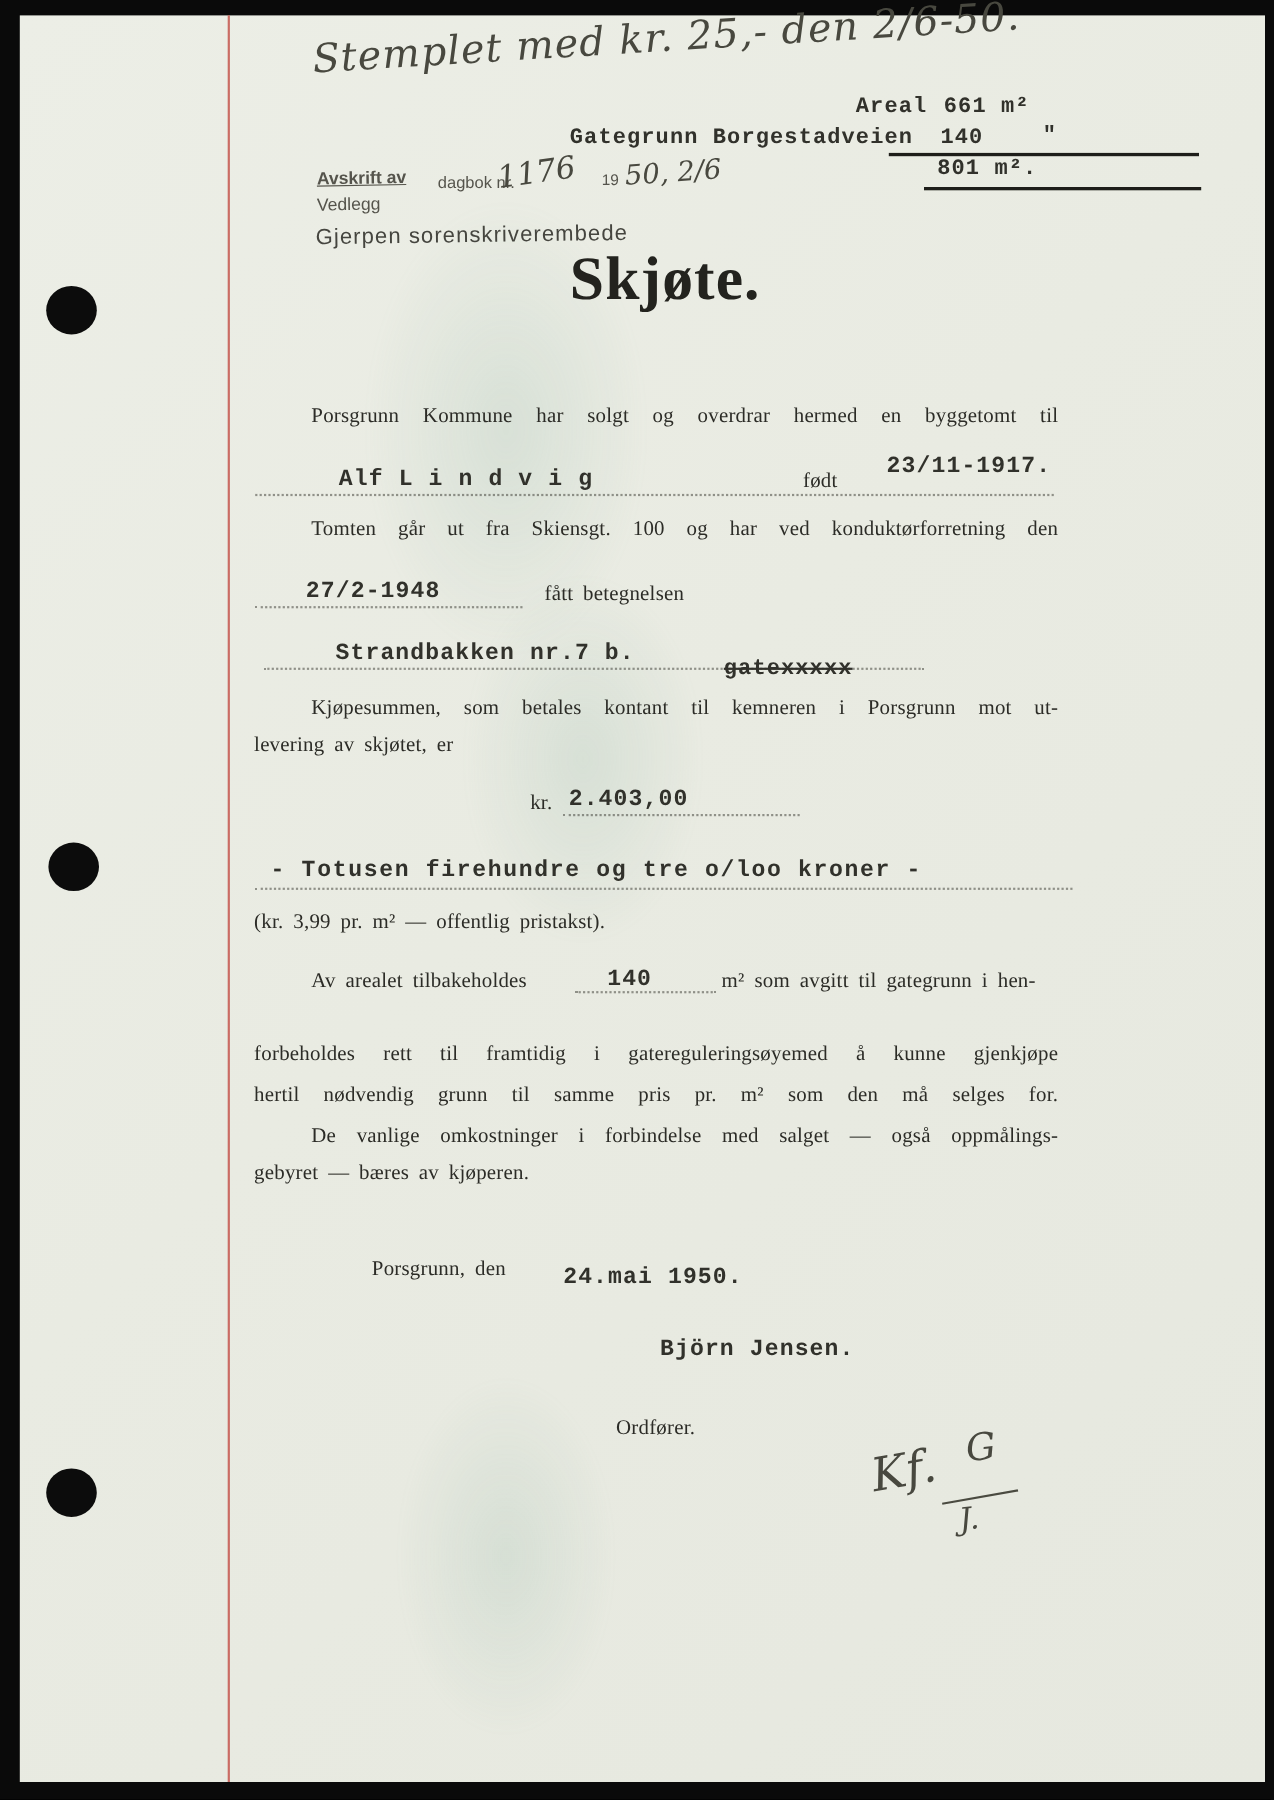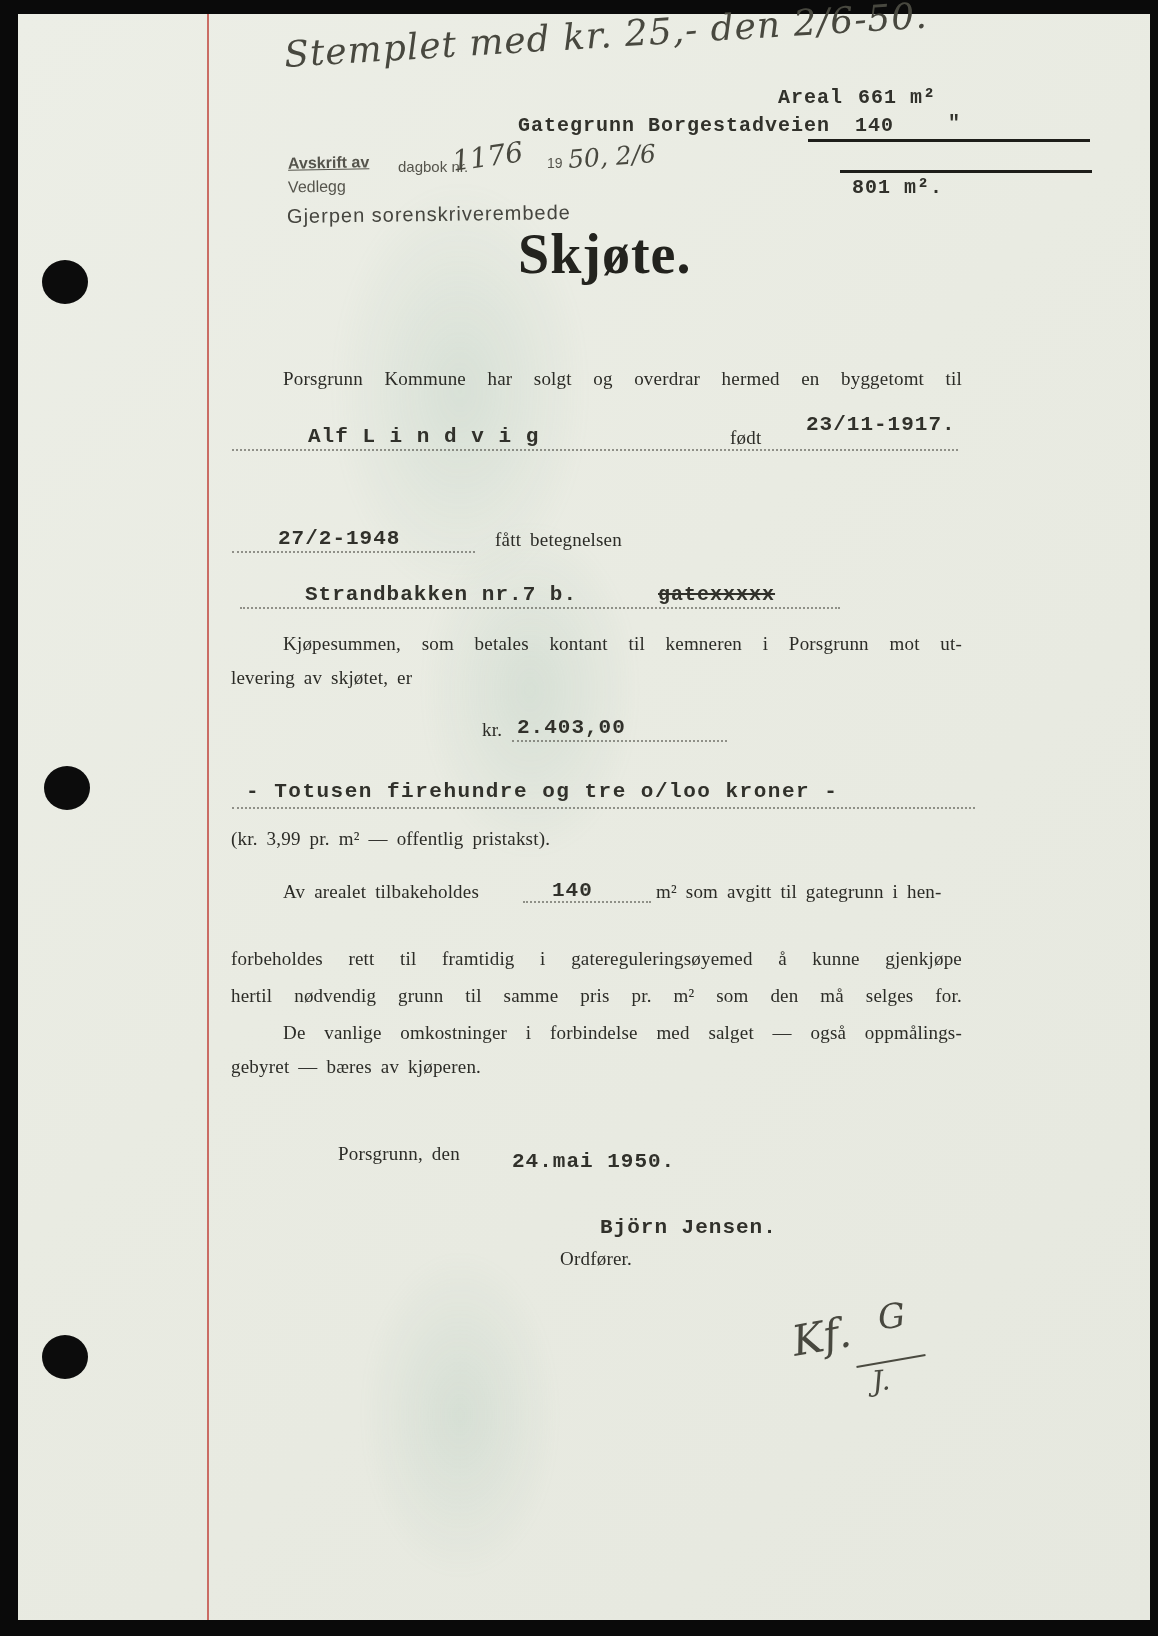--- a/index.html
+++ b/index.html
@@ -15,21 +15,21 @@
   
   .ghost{position:absolute;border-radius:50%;background:radial-gradient(ellipse,rgba(122,167,150,.16),rgba(122,167,150,0) 70%);filter:blur(4px);}
   
   .serif{font-family:"Liberation Serif", serif;font-size:19px;color:#2c2c27;letter-spacing:.2px;word-spacing:4px;white-space:nowrap;}
   .just{white-space:normal;text-align:justify;text-align-last:justify;word-spacing:2px;}
   .mono{font-family:"Liberation Mono", monospace;font-weight:700;font-size:20px;color:#31312b;letter-spacing:1px;white-space:nowrap;}
   .stamp{font-family:"Liberation Sans", sans-serif;color:#55544c;white-space:nowrap;}
   .hand{font-family:"DejaVu Serif", serif;font-style:italic;color:#48483f;white-space:nowrap;}
   .dots{border-bottom:2px dotted rgba(70,70,62,.55);height:0;}
   .rule{background:#1e1e1a;height:3px;}
-  .struck{text-decoration:line-through;text-decoration-thickness:2px;}
+  .struck{text-decoration:line-through;text-decoration-thickness:2px;margin-top:14px;}
   #title{font-family:"Liberation Serif", serif;font-size:56px;font-weight:600;color:#23231e;letter-spacing:1px;white-space:nowrap;}
   .sig-line{background:#4a4a40;height:2px;}
 </style>
 </head>
 <body>
 
 <div id="scan">
   <div id="paper"></div>
 
   <div class="ghost" style="left:330px;top:180px;width:260px;height:420px;"></div>
@@ -43,40 +43,41 @@
   <div class="hole" style="left:42px;top:1335px;"></div>
 
   <div class="abs hand" style="left:283px;top:34px;font-size:36px;letter-spacing:1px;transform:rotate(-3.5deg);transform-origin:left top;">Stemplet med kr. 25,- den 2/6-50.</div>
 
   <div class="abs mono" style="left:778px;top:86px;">Areal</div>
   <div class="abs mono" style="left:858px;top:86px;">661 m²</div>
   <div class="abs mono" style="left:518px;top:114px;">Gategrunn Borgestadveien</div>
   <div class="abs mono" style="left:855px;top:114px;">140</div>
   <div class="abs mono" style="left:948px;top:112px;">"</div>
   <div class="abs rule" style="left:808px;top:139px;width:282px;"></div>
-  <div class="abs mono" style="left:852px;top:142px;margin-top:34px;">801 m².</div>
+  <div class="abs mono" style="left:852px;top:142px;">801 m².</div>
   <div class="abs rule" style="left:840px;top:170px;width:252px;"></div>
 
   <div class="abs stamp" style="left:288px;top:154px;font-size:16px;font-weight:700;text-decoration:underline;transform:rotate(-1deg);">Avskrift av</div>
   <div class="abs stamp" style="left:398px;top:158px;font-size:15px;">dagbok nr.</div>
   <div class="abs hand" style="left:452px;top:140px;font-size:28px;transform:rotate(-8deg);">1176</div>
   <div class="abs stamp" style="left:547px;top:155px;font-size:14px;">19</div>
   <div class="abs hand" style="left:568px;top:142px;font-size:25px;transform:rotate(-4deg);">50, 2/6</div>
   <div class="abs stamp" style="left:288px;top:178px;font-size:16px;transform:rotate(-1deg);">Vedlegg</div>
   <div class="abs stamp" style="left:287px;top:203px;font-size:20px;letter-spacing:1px;color:#45453f;transform:rotate(-.8deg);">Gjerpen sorenskriverembede</div>
 
   <div class="abs serif just" style="left:283px;top:368px;width:679px;">Porsgrunn Kommune har solgt og overdrar hermed en byggetomt til</div>
 
   <div class="abs" id="title" style="left:518px;top:222px;">Skjøte.</div>
 
   <div class="abs dots" style="left:232px;top:449px;width:726px;"></div>
   <div class="abs mono" style="left:308px;top:425px;font-size:21px;">Alf L i n d v i g</div>
   <div class="abs serif" style="left:730px;top:427px;">født</div>
   <div class="abs mono" style="left:806px;top:413px;font-size:21px;">23/11-1917.</div>
 
+  <div class="abs serif just" style="left:283px;top:470px;width:679px;">Tomten går ut fra Skiensgt. 100 og har ved konduktørforretning den</div>
 
   <div class="abs dots" style="left:232px;top:551px;width:243px;"></div>
   <div class="abs mono" style="left:278px;top:527px;font-size:21px;">27/2-1948</div>
   <div class="abs serif" style="left:495px;top:529px;">fått betegnelsen</div>
 
   <div class="abs dots" style="left:240px;top:607px;width:600px;"></div>
   <div class="abs mono" style="left:305px;top:583px;font-size:21px;">Strandbakken nr.7 b.</div>
   <div class="abs mono struck" style="left:658px;top:583px;">gatexxxxx</div>
 
   <div class="abs serif just" style="left:283px;top:633px;width:679px;">Kjøpesummen, som betales kontant til kemneren i Porsgrunn mot ut-</div>
@@ -96,19 +97,19 @@
   <div class="abs mono" style="left:552px;top:879px;font-size:21px;">140</div>
   <div class="abs serif" style="left:656px;top:881px;">m² som avgitt til gategrunn i hen-</div>
   <div class="abs serif just" style="left:231px;top:948px;width:731px;">forbeholdes rett til framtidig i gatereguleringsøyemed å kunne gjenkjøpe</div>
   <div class="abs serif just" style="left:231px;top:985px;width:731px;">hertil nødvendig grunn til samme pris pr. m² som den må selges for.</div>
   <div class="abs serif just" style="left:283px;top:1022px;width:679px;">De vanlige omkostninger i forbindelse med salget — også oppmålings-</div>
   <div class="abs serif" style="left:231px;top:1056px;">gebyret — bæres av kjøperen.</div>
 
   <div class="abs serif" style="left:325px;top:1143px;margin-left:13px;">Porsgrunn, den</div>
   <div class="abs mono" style="left:512px;top:1150px;font-size:21px;">24.mai 1950.</div>
   <div class="abs mono" style="left:600px;top:1216px;font-size:21px;">Björn Jensen.</div>
-  <div class="abs serif" style="left:560px;top:1248px;">Ordfører.</div>
+  <div class="abs serif" style="left:560px;top:1288px;">Ordfører.</div>
 
   <div class="abs hand" style="left:792px;top:1312px;font-size:42px;transform:rotate(-10deg);">Kf.</div>
   <div class="abs hand" style="left:878px;top:1296px;font-size:34px;transform:rotate(-6deg);">G</div>
   <div class="abs sig-line" style="left:856px;top:1360px;width:70px;transform:rotate(-10deg);"></div>
   <div class="abs hand" style="left:872px;top:1364px;font-size:28px;transform:rotate(-6deg);">J.</div>
 </div>
 
 </body></html>

